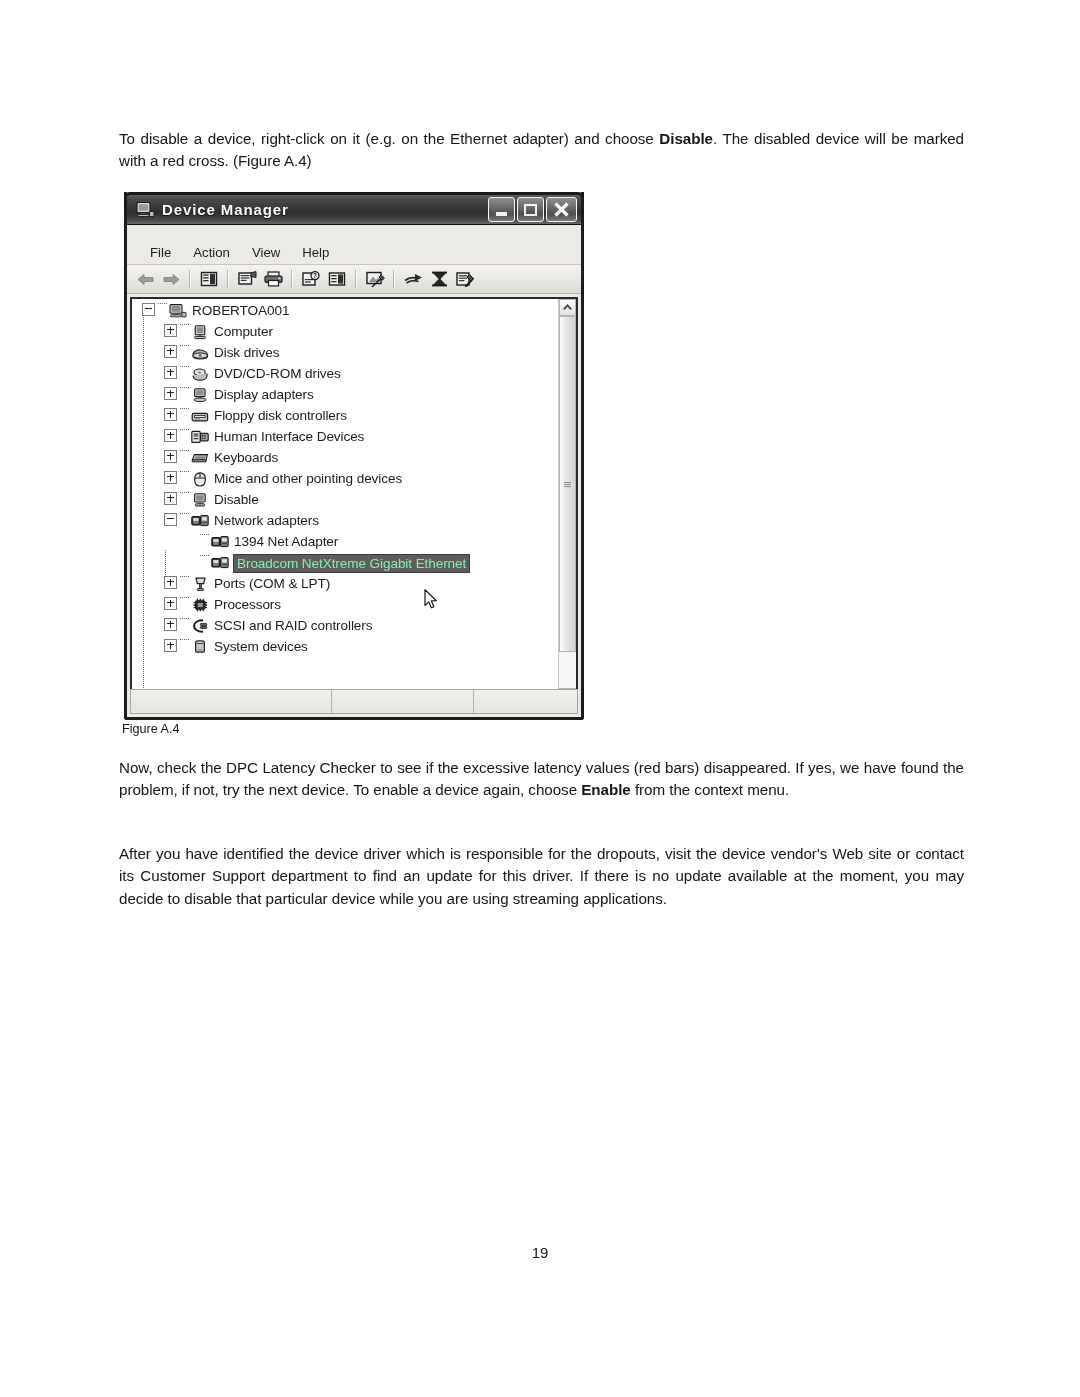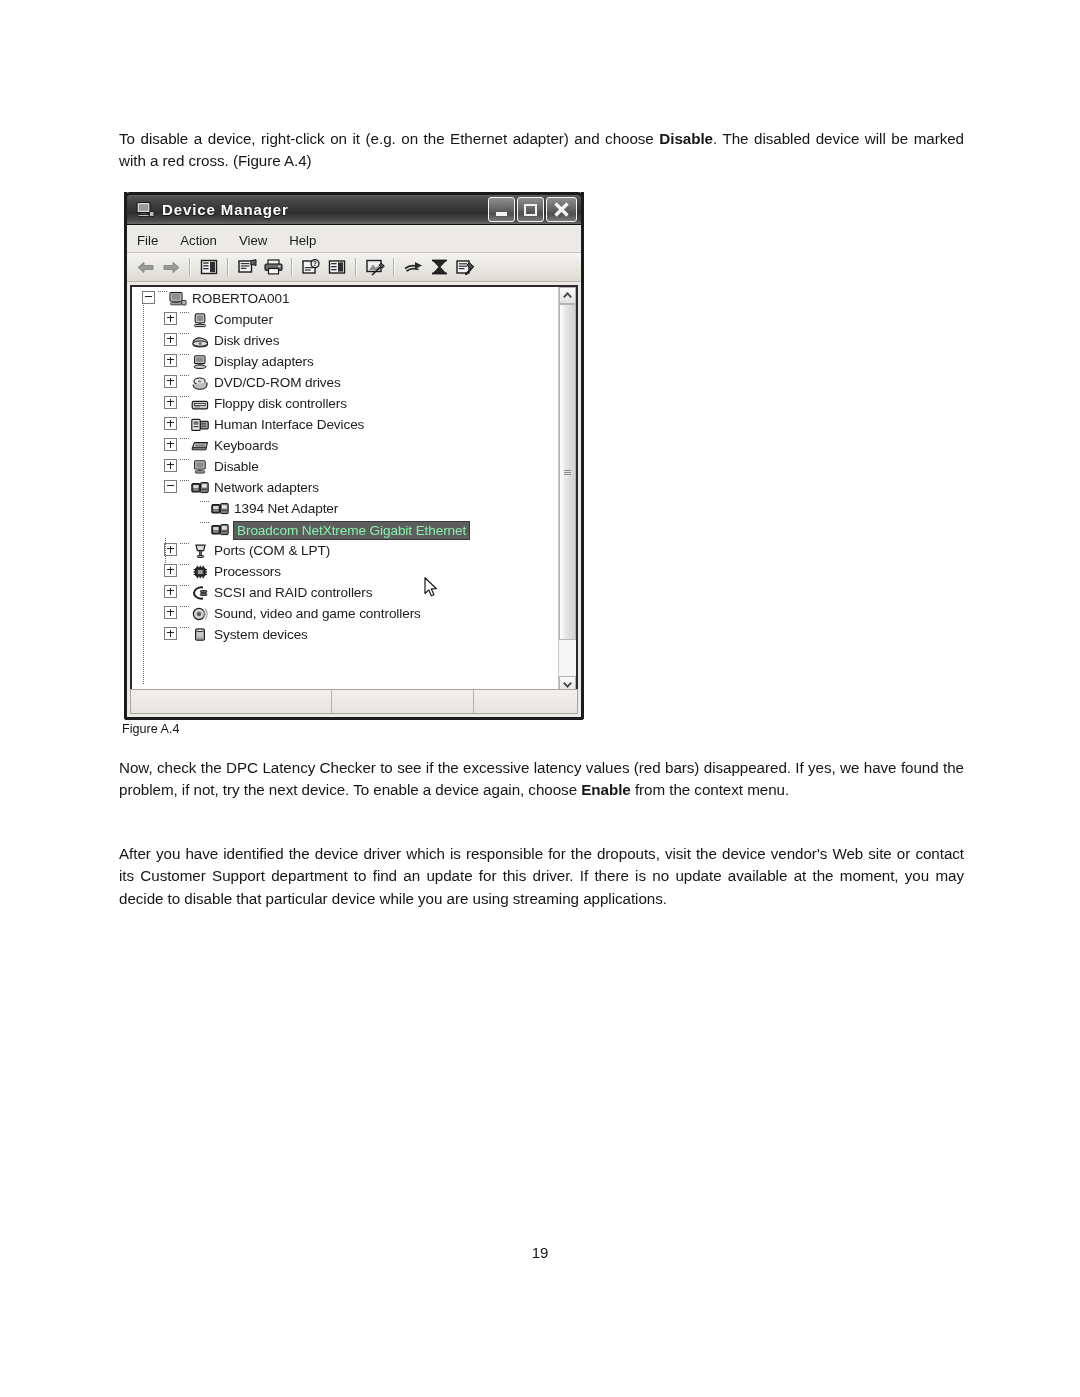--- a/index.html
+++ b/index.html
@@ -55,21 +55,21 @@
     background:#eceae6;
     overflow:hidden;
   }
   .dm-titlebar{
     position:relative;
     height:33px;
     background:linear-gradient(180deg,#5e5e5e 0%,#4a4a4a 14%,#3a3a3a 42%,#2e2e2e 62%,#4b4b4b 88%,#6a6a6a 100%);
     border-radius:6px 6px 0 0;
     border:3px solid #1b1b1b;
     border-bottom:1px solid #111;
-    margin:-0px -3px 4px -3px;
+    margin:-0px -3px 16px -3px;
     width:460px;
     box-sizing:border-box;
     display:flex;align-items:center;
   }
   .dm-title-icon{
     margin-left:9px;margin-right:7px;
     width:19px;height:16px;flex:0 0 auto;
   }
   .dm-title-text{
     color:#ffffff;
@@ -93,21 +93,21 @@
   }
   .wbtn.close{width:31px;}
   .wbtn .g-min{width:11px;height:4px;background:#f2f2f2;margin-top:9px;}
   .wbtn .g-max{width:13px;height:12px;border:2px solid #f2f2f2;box-sizing:border-box;}
 
   .dm-menubar{
     height:23px;
     background:#eceae6;
     border-bottom:1px solid #c9c5bd;
     display:flex;align-items:center;
-    padding-left:10px;
+    padding-left:23px;
   }
   .dm-menubar .mi{
     font-size:13.2px;color:#1d1d1d;
     margin-right:22px;white-space:nowrap;
   }
   .dm-toolbar{
     height:28px;
     background:linear-gradient(180deg,#f4f3f1 0%,#e7e5e0 60%,#dedbd5 100%);
     border-bottom:1px solid #b9b5ad;
     display:flex;align-items:center;
@@ -421,41 +421,41 @@
                 <circle cx="9.2" cy="8.6" r="1.5" fill="#6e6e6e"></circle>
               </svg>
             </span>
             <span class="lbl">Disk drives</span>
           </div>
           <div class="trow">
             <span class="tindent" style="width: 28px;"></span>
             <span class="plus expandable"></span>
             <span class="dots"></span>
             <span class="ticon">
+              <svg width="18" height="15" viewBox="0 0 18 15">
+                <ellipse cx="8.6" cy="5.4" rx="5.6" ry="3.4" fill="#e2e2e2" stroke="#1c1c1c" stroke-width="1.1"></ellipse>
+                <ellipse cx="8.6" cy="5.4" rx="1.6" ry="1" fill="#7c7c7c"></ellipse>
+                <path d="M2 8.5 C2 11.4 5 13.3 9 13.3 C13 13.3 16 11.4 16 8.8 L16 6.6" fill="#bcbcbc" stroke="#1c1c1c" stroke-width="1.1"></path>
+              </svg>
+            </span>
+            <span class="lbl">DVD/CD-ROM drives</span>
+          </div>
+          <div class="trow">
+            <span class="tindent" style="width: 28px;"></span>
+            <span class="plus expandable"></span>
+            <span class="dots"></span>
+            <span class="ticon">
               <svg width="16" height="15" viewBox="0 0 16 15">
                 <rect x="2.6" y="0.8" width="10.4" height="7.8" rx="1.2" fill="#cfcfcf" stroke="#1c1c1c" stroke-width="1.1"></rect>
                 <rect x="4.2" y="2.2" width="7.2" height="5" fill="#8c8c8c"></rect>
                 <rect x="6.6" y="8.8" width="2.8" height="1.4" fill="#707070"></rect>
                 <ellipse cx="8" cy="11.8" rx="6" ry="1.8" fill="#c9c9c9" stroke="#1c1c1c" stroke-width="1"></ellipse>
               </svg>
             </span>
             <span class="lbl">Display adapters</span>
-          </div>
-          <div class="trow">
-            <span class="tindent" style="width: 28px;"></span>
-            <span class="plus expandable"></span>
-            <span class="dots"></span>
-            <span class="ticon">
-              <svg width="18" height="15" viewBox="0 0 18 15">
-                <ellipse cx="8.6" cy="5.4" rx="5.6" ry="3.4" fill="#e2e2e2" stroke="#1c1c1c" stroke-width="1.1"></ellipse>
-                <ellipse cx="8.6" cy="5.4" rx="1.6" ry="1" fill="#7c7c7c"></ellipse>
-                <path d="M2 8.5 C2 11.4 5 13.3 9 13.3 C13 13.3 16 11.4 16 8.8 L16 6.6" fill="#bcbcbc" stroke="#1c1c1c" stroke-width="1.1"></path>
-              </svg>
-            </span>
-            <span class="lbl">DVD/CD-ROM drives</span>
           </div>
           <div class="trow">
             <span class="tindent" style="width: 28px;"></span>
             <span class="plus expandable"></span>
             <span class="dots"></span>
             <span class="ticon">
               <svg width="18" height="13" viewBox="0 0 18 13">
                 <rect x="1.2" y="3.4" width="15.4" height="7.4" rx="1.6" fill="#cbcbcb" stroke="#1c1c1c" stroke-width="1.2"></rect>
                 <rect x="3.6" y="5.4" width="10.6" height="2" fill="#eeeeee" stroke="#1c1c1c" stroke-width="0.8"></rect>
                 <rect x="3.6" y="8.2" width="5.4" height="1.3" fill="#8a8a8a"></rect>
@@ -492,20 +492,33 @@
                 <path d="M4.6 4 L14.8 4 M4.2 5.4 L14.4 5.4 M3.8 6.8 L14 6.8" stroke="#5e5e5e" stroke-width="0.8"></path>
               </svg>
             </span>
             <span class="lbl">Keyboards</span>
           </div>
           <div class="trow">
             <span class="tindent" style="width: 28px;"></span>
             <span class="plus expandable"></span>
             <span class="dots"></span>
             <span class="ticon">
+              <svg width="14" height="15" viewBox="0 0 14 15">
+                <path d="M7 0.8 C10.4 0.8 12.4 3.4 12.4 7.2 C12.4 11.2 10.4 14 7 14 C3.6 14 1.6 11.2 1.6 7.2 C1.6 3.4 3.6 0.8 7 0.8 Z" fill="#ededed" stroke="#1c1c1c" stroke-width="1.2"></path>
+                <path d="M7 1 L7 6" stroke="#1c1c1c" stroke-width="1"></path>
+                <path d="M1.8 6 L12.2 6" stroke="#1c1c1c" stroke-width="1"></path>
+              </svg>
+            </span>
+            <span class="lbl">Mice and other pointing devices</span>
+          </div>
+          <div class="trow">
+            <span class="tindent" style="width: 28px;"></span>
+            <span class="plus expandable"></span>
+            <span class="dots"></span>
+            <span class="ticon">
               <svg width="16" height="15" viewBox="0 0 16 15">
                 <rect x="2.6" y="0.8" width="10.6" height="8.2" rx="1.2" fill="#d3d3d3" stroke="#1c1c1c" stroke-width="1.1"></rect>
                 <rect x="4.2" y="2.2" width="7.4" height="5.4" fill="#8a8a8a"></rect>
                 <rect x="6.6" y="9.2" width="2.8" height="1.6" fill="#6f6f6f"></rect>
                 <rect x="3.4" y="10.8" width="9.2" height="2.2" rx="0.8" fill="#c9c9c9" stroke="#1c1c1c" stroke-width="1"></rect>
               </svg>
             </span>
             <span class="lbl">Disable</span>
           </div>
           <div class="trow">
@@ -587,34 +600,20 @@
             <span class="plus expandable"></span>
             <span class="dots"></span>
             <span class="ticon">
               <svg width="16" height="14" viewBox="0 0 16 14">
                 <path d="M11 1.4 C6 1 2 3.6 2 7 C2 10.4 6 13 11 12.6" stroke="#1c1c1c" stroke-width="2" fill="none"></path>
                 <rect x="8.4" y="4.6" width="6.4" height="1.8" rx="0.6" fill="#777" stroke="#1c1c1c" stroke-width="0.9"></rect>
                 <rect x="8.4" y="7.6" width="6.4" height="1.8" rx="0.6" fill="#777" stroke="#1c1c1c" stroke-width="0.9"></rect>
               </svg>
             </span>
             <span class="lbl">SCSI and RAID controllers</span>
-          </div>
-          <div class="trow">
-            <span class="tindent" style="width: 28px;"></span>
-            <span class="plus expandable"></span>
-            <span class="dots"></span>
-            <span class="ticon">
-              <svg width="16" height="15" viewBox="0 0 16 15">
-                <circle cx="7" cy="7" r="5.6" fill="#d0d0d0" stroke="#1c1c1c" stroke-width="1.2"></circle>
-                <circle cx="7" cy="7" r="2.2" fill="#5e5e5e"></circle>
-                <path d="M11.4 3.2 C13.4 5 13.4 9 11.4 10.8" stroke="#8a8a8a" stroke-width="1.3" fill="none"></path>
-                <path d="M13.2 1.8 C15.8 4.2 15.8 9.8 13.2 12.2" stroke="#a8a8a8" stroke-width="1.2" fill="none"></path>
-              </svg>
-            </span>
-            <span class="lbl">Sound, video and game controllers</span>
           </div>
           <div class="trow">
             <span class="tindent" style="width: 28px;"></span>
             <span class="plus expandable"></span>
             <span class="dots"></span>
             <span class="ticon">
               <svg width="14" height="14" viewBox="0 0 14 14">
                 <rect x="2.6" y="1.2" width="8.8" height="11" rx="1.2" fill="#c7c7c7" stroke="#1c1c1c" stroke-width="1.2"></rect>
                 <ellipse cx="7" cy="2.2" rx="4.4" ry="1.3" fill="#e6e6e6" stroke="#1c1c1c" stroke-width="0.9"></ellipse>
                 <rect x="4.4" y="9.4" width="5.2" height="1.2" fill="#8a8a8a"></rect>

